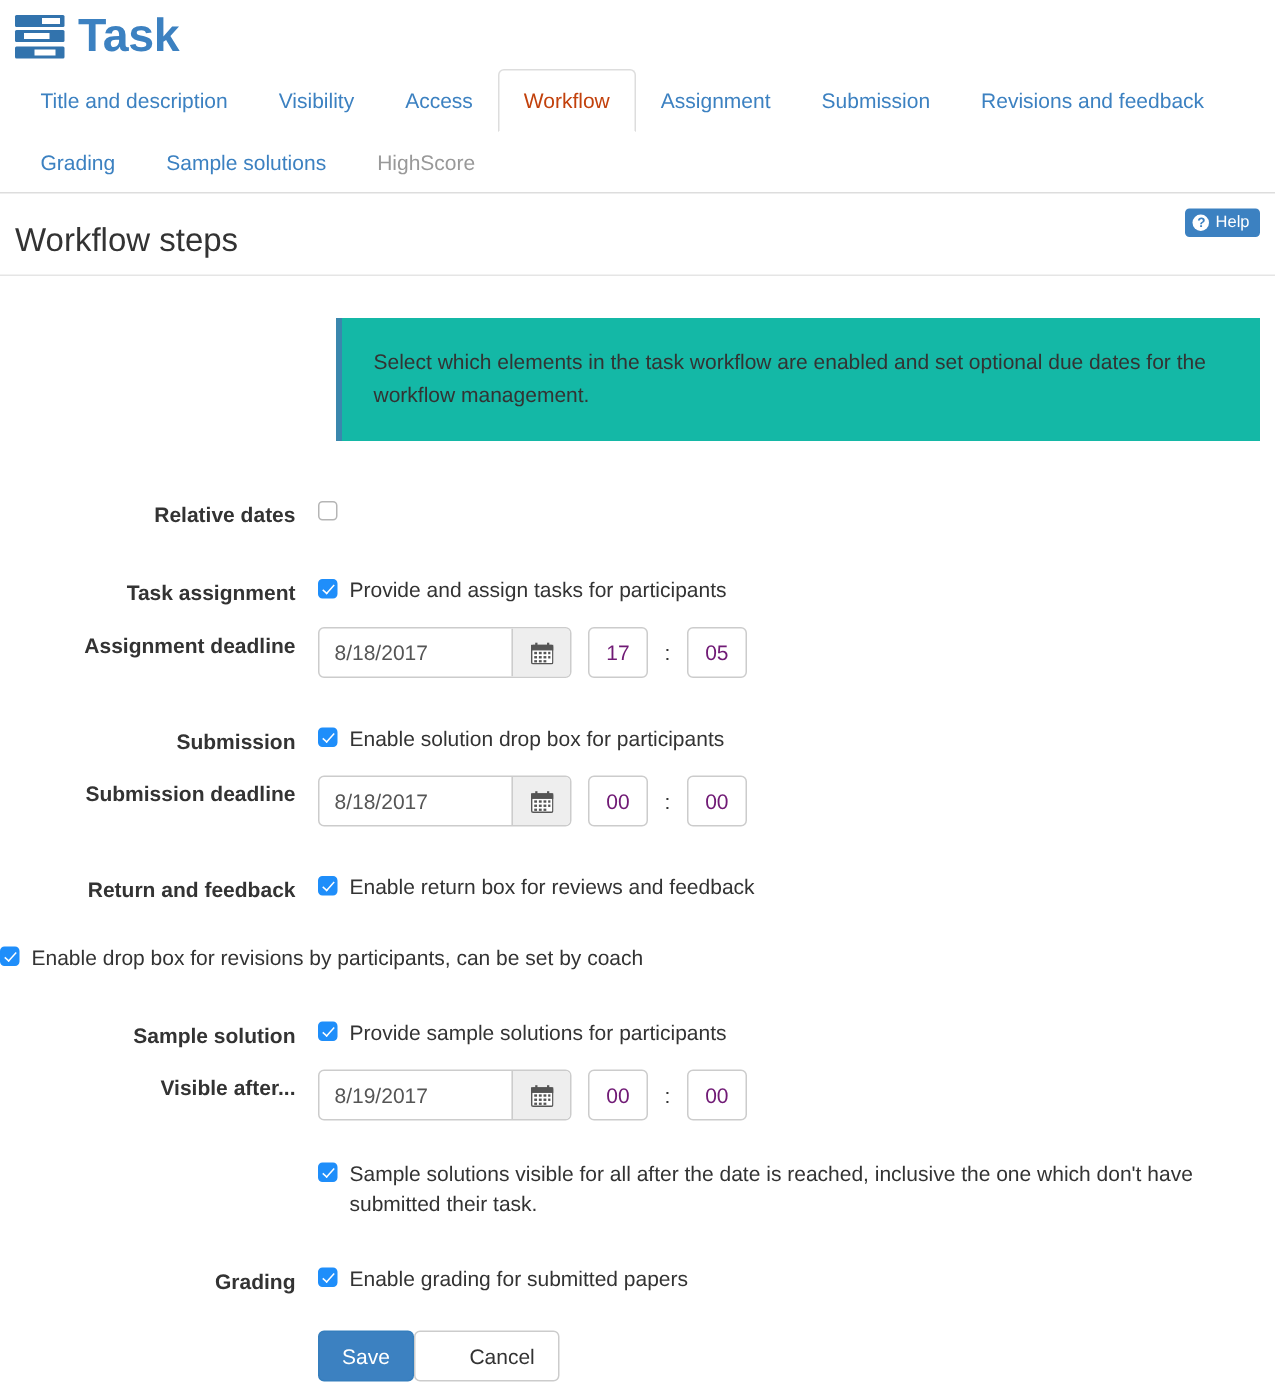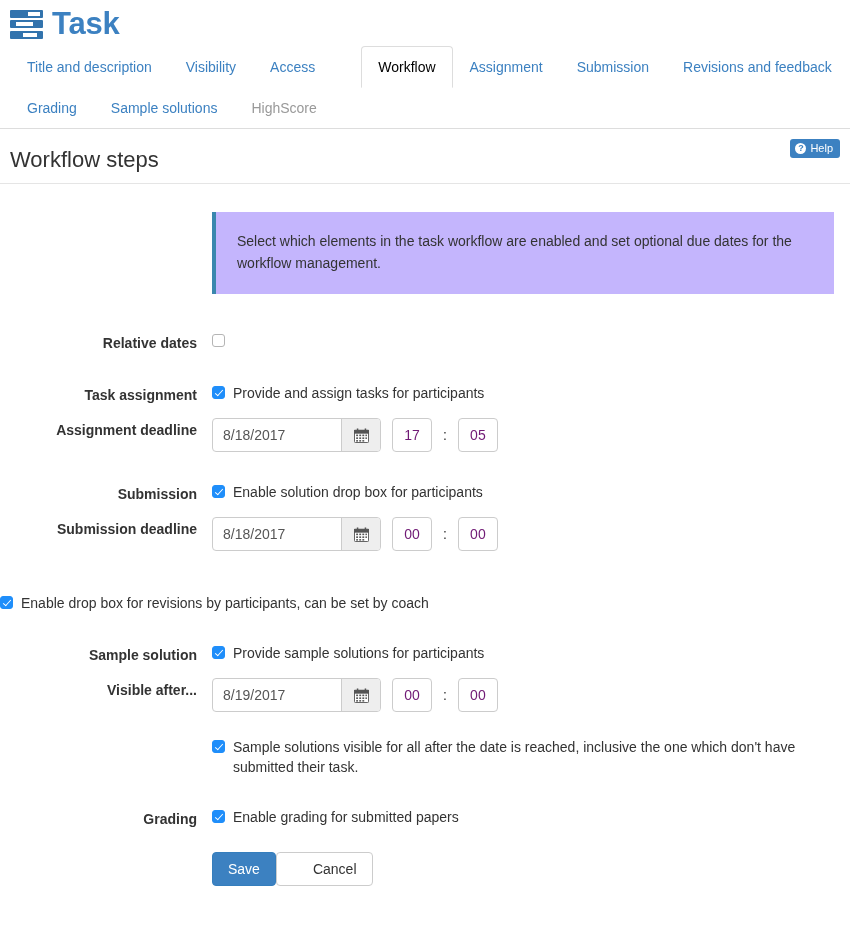--- a/index.html
+++ b/index.html
@@ -79,25 +79,24 @@
     padding: 10px 16px;
     font-size: 14px;
     color: #3c81c1;
     text-decoration: none;
     line-height: 20px;
     border: 1px solid transparent;
     border-radius: 4px 4px 0 0;
     white-space: nowrap;
   }
   .tab.active > a {
-    color: #000000;
+    color: #c2410c;
     border: 1px solid #dddddd;
     border-bottom-color: #ffffff;
     background: #ffffff;
-    margin-left: 29px;
   }
   .tab.disabled > a {
     color: #999999;
     cursor: default;
   }
 
   
   .section-head {
     position: relative;
     padding: 18px 10px 10px 10px;
@@ -160,28 +159,29 @@
     padding-top: 2px;
   }
   .field-col {
     flex: 1 1 auto;
     min-width: 0;
     padding-right: 10px;
   }
 
   
   .alert-info {
-    background: #c4b5fd;
+    background: #14b8a6;
     border-left: 4px solid #3a87ad;
     color: #333333;
     padding: 18px 20px 20px 21px;
     font-size: 14px;
     line-height: 22px;
     max-width: 622px;
     margin-bottom: 24px;
+    margin-left: 12px;
   }
 
   
   .check-line {
     display: flex;
     align-items: flex-start;
     line-height: 20px;
   }
   .cb {
     appearance: none;
@@ -467,20 +467,29 @@
         </span>
         <input type="text" class="time-input" value="00" style="">
         <span class="colon">:</span>
         <input type="text" class="time-input" value="00" style="">
       </div>
     </div>
   </div>
 
   <div class="sp-lg"></div>
 
+  <div class="row">
+    <div class="label-col">Return and feedback</div>
+    <div class="field-col">
+      <div class="check-line">
+        <input type="checkbox" class="cb" checked="" style="">
+        <span class="check-text">Enable return box for reviews and feedback</span>
+      </div>
+    </div>
+  </div>
 
   <div class="sp-md"></div>
 
   <div class="row">
     <div class="field-col">
       <div class="check-line">
         <input type="checkbox" class="cb" checked="" style="">
         <span class="check-text">Enable drop box for revisions by participants, can be set by coach</span>
       </div>
     </div>

